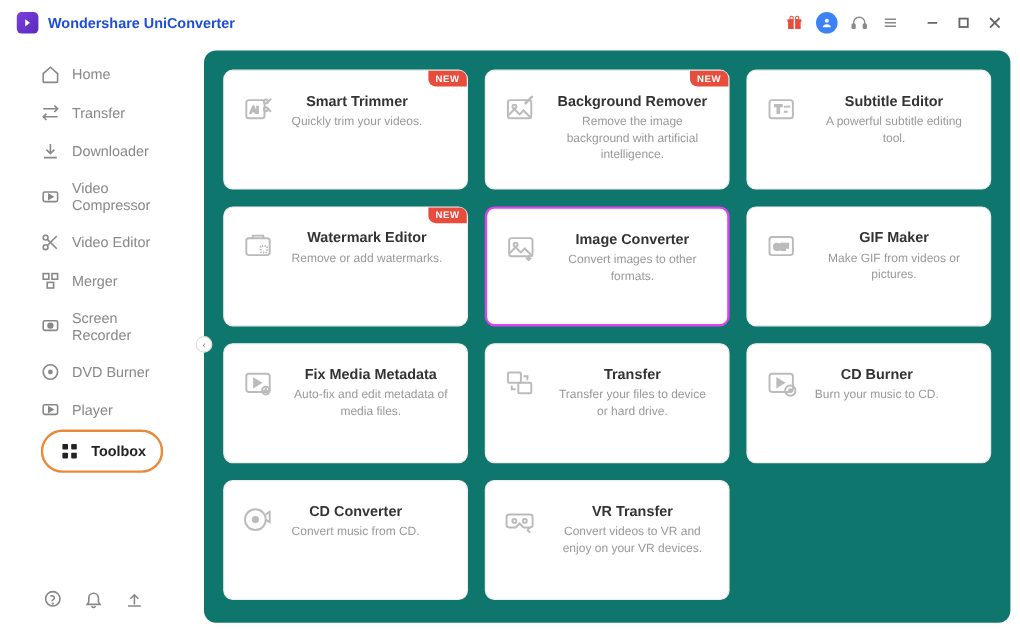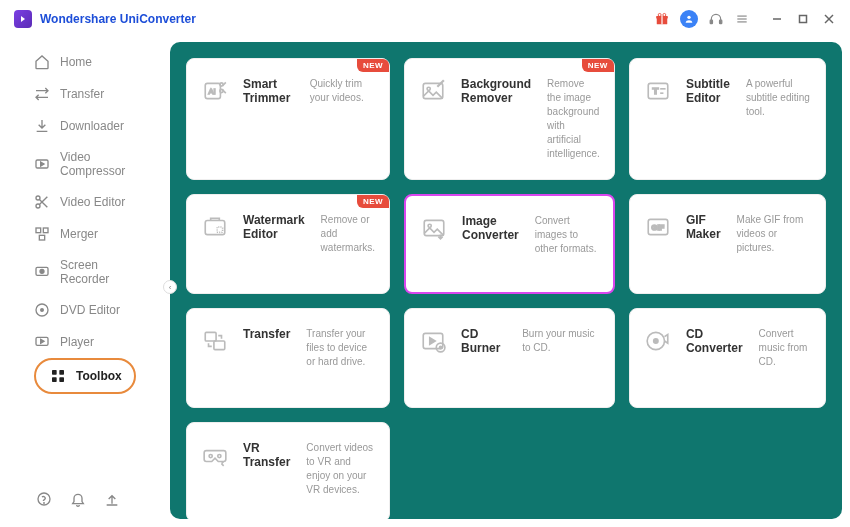--- a/index.html
+++ b/index.html
@@ -26,21 +26,21 @@
     .sidebar-bottom { margin-top: auto; display: flex; gap: 18px; padding: 12px 20px; }
     .sb-b-icon { width: 16px; height: 16px; color: #888; cursor: pointer; display: flex; align-items: center; justify-content: center; }
     
     .collapse-handle { position: absolute; left: 163px; top: 280px; width: 14px; height: 14px; background: #fff; border: 1px solid #ddd; border-radius: 50%; display: flex; align-items: center; justify-content: center; font-size: 8px; color: #888; cursor: pointer; z-index: 5; }
     
     .content { flex: 1; background: #0f766e; border-radius: 10px; margin: 4px 8px 8px 0; padding: 16px; overflow-y: auto; }
     .grid { display: grid; grid-template-columns: repeat(3, 1fr); gap: 14px; }
     .card { background: #fff; border: 1px solid #eee; border-radius: 8px; padding: 18px 14px; display: flex; gap: 14px; align-items: flex-start; position: relative; min-height: 100px; cursor: pointer; }
     .card.selected { border: 2px solid #d946ef; }
     .card-icon { width: 28px; height: 28px; display: flex; align-items: center; justify-content: center; color: #bbb; flex-shrink: 0; }
-    .card-body { display: flex; flex-direction: row; gap: 16px; }
+    .card-body { display: flex; flex-direction: column; gap: 4px; text-align: center; }
     .card-title { font-size: 12px; font-weight: 600; color: #333; }
     .card-desc { font-size: 10px; color: #999; line-height: 1.4; }
     .badge-new { position: absolute; top: 0; right: 0; background: #e74c3c; color: #fff; font-size: 8px; font-weight: 700; padding: 2px 6px; border-radius: 0 6px 0 6px; letter-spacing: 0.5px; }
   </style>
 </head>
 <body>
 
 <div class="titlebar">
   <div class="logo">
     <svg viewBox="0 0 10 10">
@@ -164,21 +164,21 @@
         </span>
       <span>Screen Recorder</span>
     </div>
     <div class="sidebar-item">
       <span class="sidebar-icon">
           <svg width="16" height="16" viewBox="0 0 24 24" fill="none" stroke="currentColor" stroke-width="2">
             <circle cx="12" cy="12" r="9"></circle>
             <circle cx="12" cy="12" r="2" fill="currentColor"></circle>
           </svg>
         </span>
-      <span>DVD Editor</span>
+      <span>DVD Burner</span>
     </div>
     <div class="sidebar-item">
       <span class="sidebar-icon">
           <svg width="16" height="16" viewBox="0 0 24 24" fill="none" stroke="currentColor" stroke-width="2">
             <rect x="3" y="5" width="18" height="12" rx="2"></rect>
             <path d="M10 8l5 3-5 3z" fill="currentColor"></path>
           </svg>
         </span>
       <span>Player</span>
     </div>
@@ -306,20 +306,35 @@
               <rect x="3" y="5" width="18" height="14" rx="2"></rect>
               <text x="6" y="15" font-size="7" fill="currentColor" font-weight="bold">GIF</text>
             </svg>
           </div>
         <div class="card-body">
           <div class="card-title">GIF Maker</div>
           <div class="card-desc">Make GIF from videos or pictures.</div>
         </div>
       </div>
 
+      <div class="card">
+        <div class="card-icon">
+            <svg width="26" height="26" viewBox="0 0 24 24" fill="none" stroke="currentColor" stroke-width="1.5">
+              <rect x="3" y="5" width="18" height="14" rx="2"></rect>
+              <path d="M9 9l5 3-5 3z" fill="currentColor"></path>
+              <circle cx="18" cy="18" r="3"></circle>
+              <line x1="18" y1="16" x2="18" y2="20"></line>
+              <line x1="16" y1="18" x2="20" y2="18"></line>
+            </svg>
+          </div>
+        <div class="card-body">
+          <div class="card-title">Fix Media Metadata</div>
+          <div class="card-desc">Auto-fix and edit metadata of media files.</div>
+        </div>
+      </div>
 
       <div class="card">
         <div class="card-icon">
             <svg width="26" height="26" viewBox="0 0 24 24" fill="none" stroke="currentColor" stroke-width="1.5">
               <rect x="3" y="4" width="10" height="8" rx="1"></rect>
               <rect x="11" y="12" width="10" height="8" rx="1"></rect>
               <path d="M6 14v3h3m9-7V7h-3"></path>
             </svg>
           </div>
         <div class="card-body">

